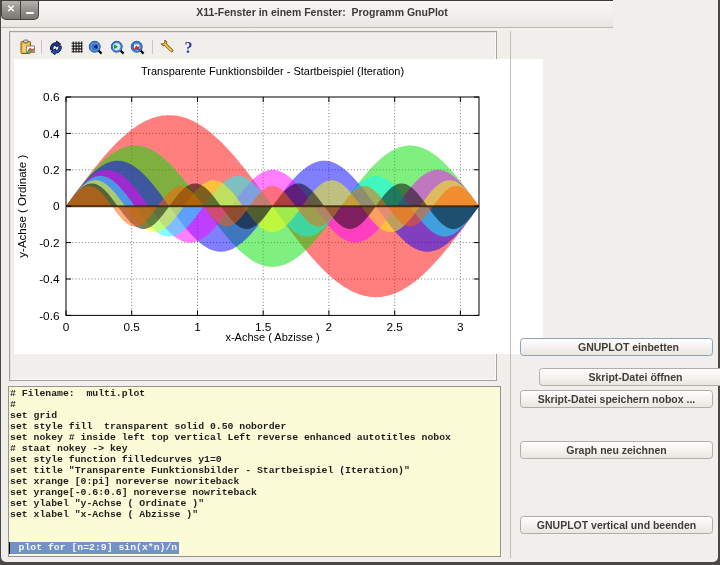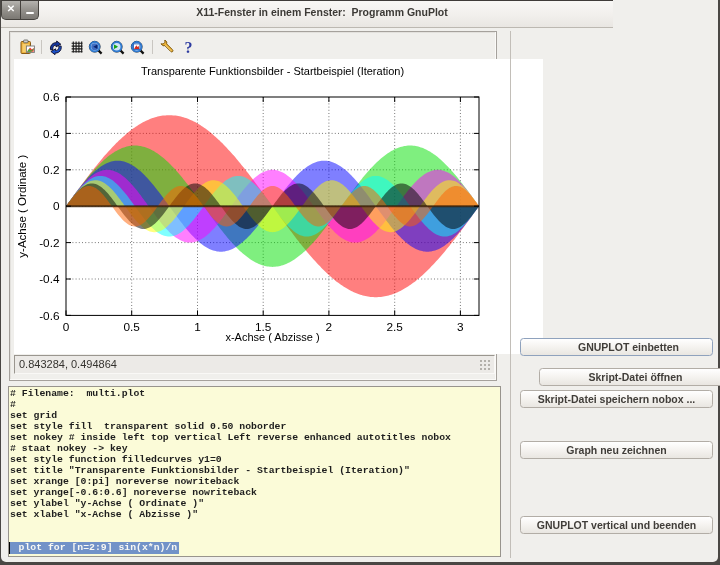--- a/index.html
+++ b/index.html
@@ -151,20 +151,19 @@
           <text x="45.5" y="224.1" text-anchor="end">-0.4</text>
           <text x="45.5" y="187.7" text-anchor="end">-0.2</text>
           <text x="45.5" y="151.3" text-anchor="end">0</text>
           <text x="45.5" y="114.9" text-anchor="end">0.2</text>
           <text x="45.5" y="78.5" text-anchor="end">0.4</text>
           <text x="45.5" y="42.1" text-anchor="end">0.6</text>
 <text x="258.5" y="282" text-anchor="middle" font-size="11">x-Achse ( Abzisse )</text>
 <text transform="translate(12,147.2) rotate(-90)" text-anchor="middle" font-size="11.5">y-Achse ( Ordinate )</text>
 </g>
 </svg></div>
- <div id="status">0.843284, 0.494864<div id="grip"></div></div>
  <div id="split"></div>
  <div id="code"><div class="ln"># Filename:  multi.plot</div><div class="ln">#</div><div class="ln">set grid</div><div class="ln">set style fill  transparent solid 0.50 noborder</div><div class="ln">set nokey # inside left top vertical Left reverse enhanced autotitles nobox</div><div class="ln"># staat nokey -&gt; key</div><div class="ln">set style function filledcurves y1=0</div><div class="ln">set title "Transparente Funktionsbilder - Startbeispiel (Iteration)"</div><div class="ln">set xrange [0:pi] noreverse nowriteback</div><div class="ln">set yrange[-0.6:0.6] noreverse nowriteback</div><div class="ln">set ylabel "y-Achse ( Ordinate )"</div><div class="ln">set xlabel "x-Achse ( Abzisse )"</div><div class="ln">&nbsp;</div><div class="ln">&nbsp;</div><div class="ln"><span class="sel"><span class="caret"></span>plot for [n=2:9] sin(x*n)/n</span></div></div>
  <div class="btn" style="top:338px;border-color:#8fa2bd;padding-left:24px;">GNUPLOT einbetten</div>
  <div class="btn" style="top:368.3px;margin-left:19px;">Skript-Datei öffnen</div>
  <div class="btn" style="top:390.3px;">Skript-Datei speichern nobox ...</div>
  <div class="btn" style="top:441px;">Graph neu zeichnen</div>
  <div class="btn" style="top:516.3px;">GNUPLOT vertical und beenden</div>
 </div>
 </body></html>

